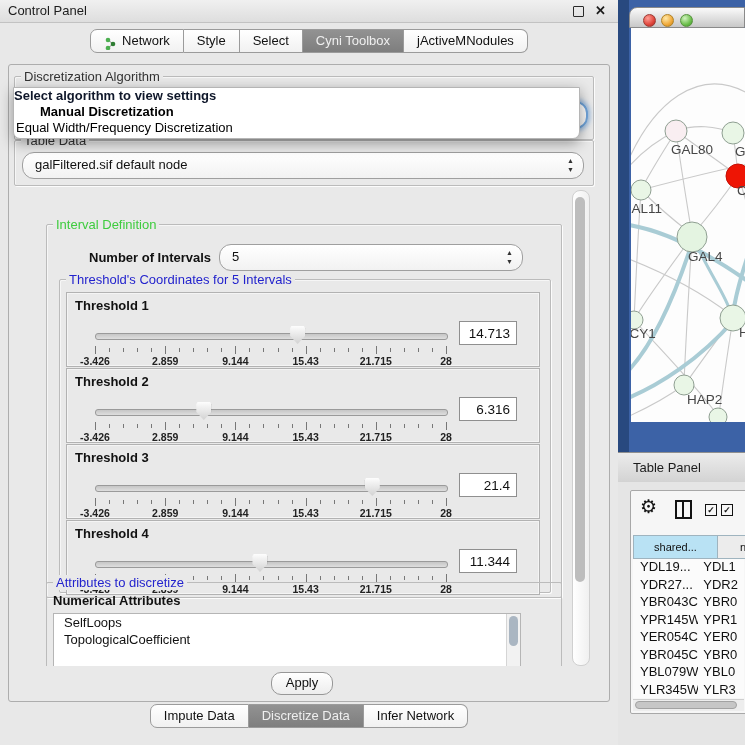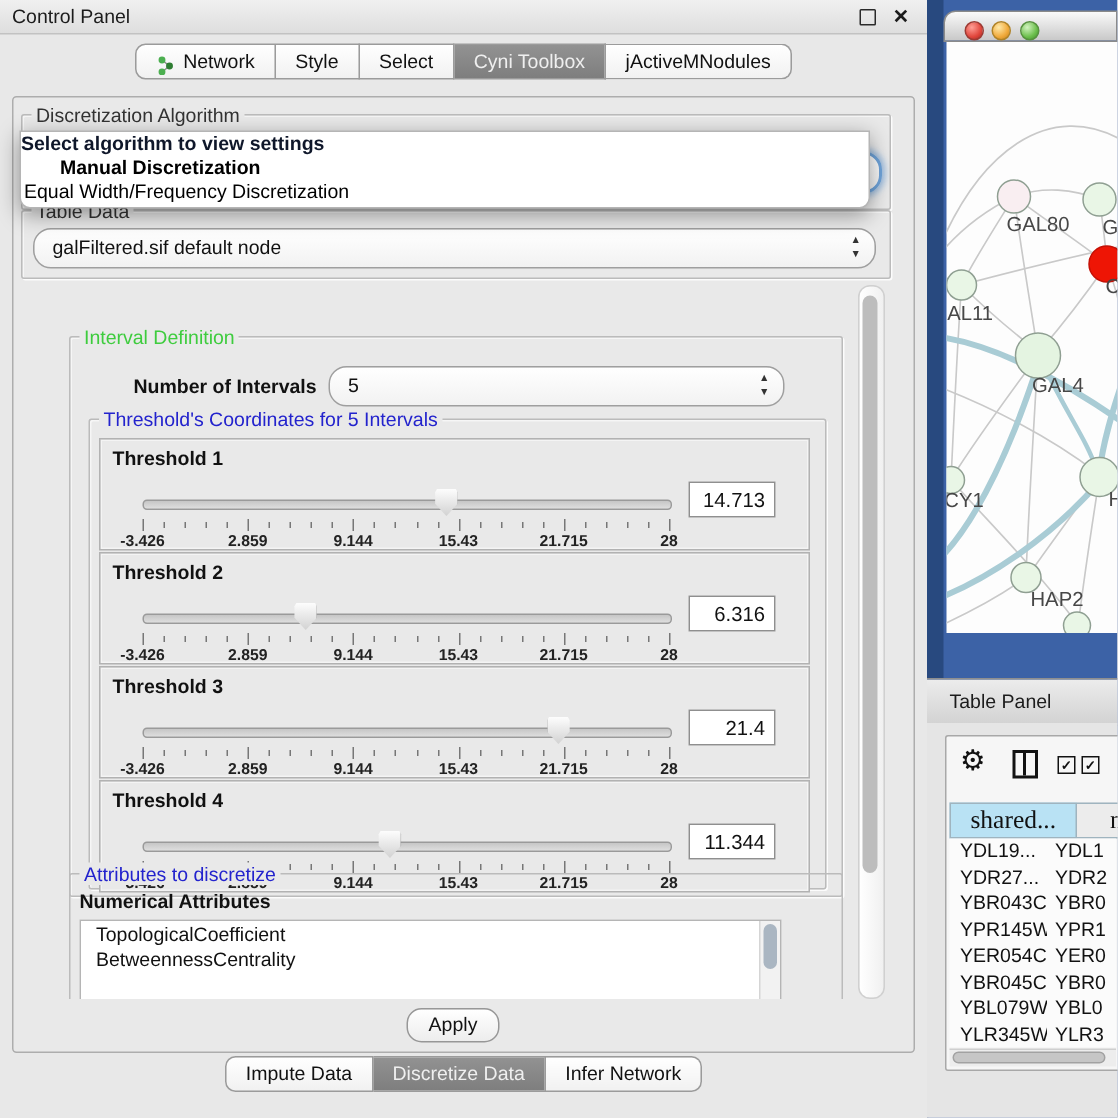--- a/index.html
+++ b/index.html
@@ -96,21 +96,21 @@
                       border-top:1px solid #8f8f8f;border-bottom:1px solid #b5b5b5;}
   #table-panel-header .title{position:absolute;left:15px;top:7px;font-size:13px;color:#1c1c1c;}
   #table-body{position:absolute;left:0;top:482px;width:127px;height:263px;background:#e5e5e5;}
   #table-container{position:absolute;left:12px;top:8px;width:115px;height:222px;background:#f6f6f6;border:1px solid #a8a8a8;border-radius:2px;overflow:hidden;}
   .gear{position:absolute;left:9px;top:4px;font-size:19px;color:#121212;}
   .split-ico{position:absolute;left:44px;top:9px;width:13px;height:15px;border:2px solid #121212;}
   .split-ico::after{content:"";position:absolute;left:5px;top:0;width:2px;height:15px;background:#121212;}
   .cb{position:absolute;top:13px;width:10px;height:10px;border:1.5px solid #121212;font-size:9px;line-height:10px;text-align:center;color:#121212;font-weight:bold;}
   .cb.c1{left:74px;} .cb.c2{left:90px;}
   .thead{position:absolute;left:2px;top:44px;height:24px;display:flex;}
-  .th{box-sizing:border-box;border:1px solid #9fb4bf;font-size:17px;color:#111;line-height:22px;font-family:Liberation Serif, serif;}
+  .th{box-sizing:border-box;border:1px solid #9fb4bf;font-size:11px;color:#111;line-height:22px;}
   .th.c1{width:85px;background:#b9e2f4;text-align:center;}
   .th.c2{width:60px;background:#ececec;padding-left:22px;border-left:none;}
   #rows{position:absolute;left:2px;top:68px;width:111px;height:139px;overflow:hidden;background:#fbfbfb;}
   .trow{display:flex;height:17.5px;font-size:13px;color:#111;}
   .trow .td1{width:86px;padding-left:7px;white-space:nowrap;overflow:hidden;}
   .trow .td2{width:60px;padding-left:5px;white-space:nowrap;overflow:hidden;}
   .hsb{position:absolute;left:2px;top:208px;width:111px;height:11px;background:#ededed;border-top:1px solid #cfcfcf;}
   .hsb .thumb{position:absolute;left:2px;top:1px;width:102px;height:8px;border-radius:5px;background:#c6c6c6;border:1px solid #a2a2a2;box-sizing:border-box;}
 </style>
 </head>
@@ -364,22 +364,22 @@
               </div>
             </div>
         </div>
       </div>
 
       <div class="gbox" style="left:32px;top:394px;width:514px;height:120px;box-shadow:none;">
         <span class="glabel blue">Attributes to discretize</span>
         <span class="num-label" style="left:6px;top:10px;">Numerical Attributes</span>
         <div class="attr-list" style="left:6px;top:30px;width:466px;height:80px;">
           <div id="attr-items">
+              <div class="attr-item">SelfLoops</div>
               <div class="attr-item">TopologicalCoefficient</div>
-              <div class="attr-item">BetweennessCentrality</div>
             </div>
           <div class="list-vsb">
               <div class="thumb"></div>
             </div>
         </div>
       </div>
     </div>
 
     <div class="pane-vsb">
       <div class="thumb"></div>

